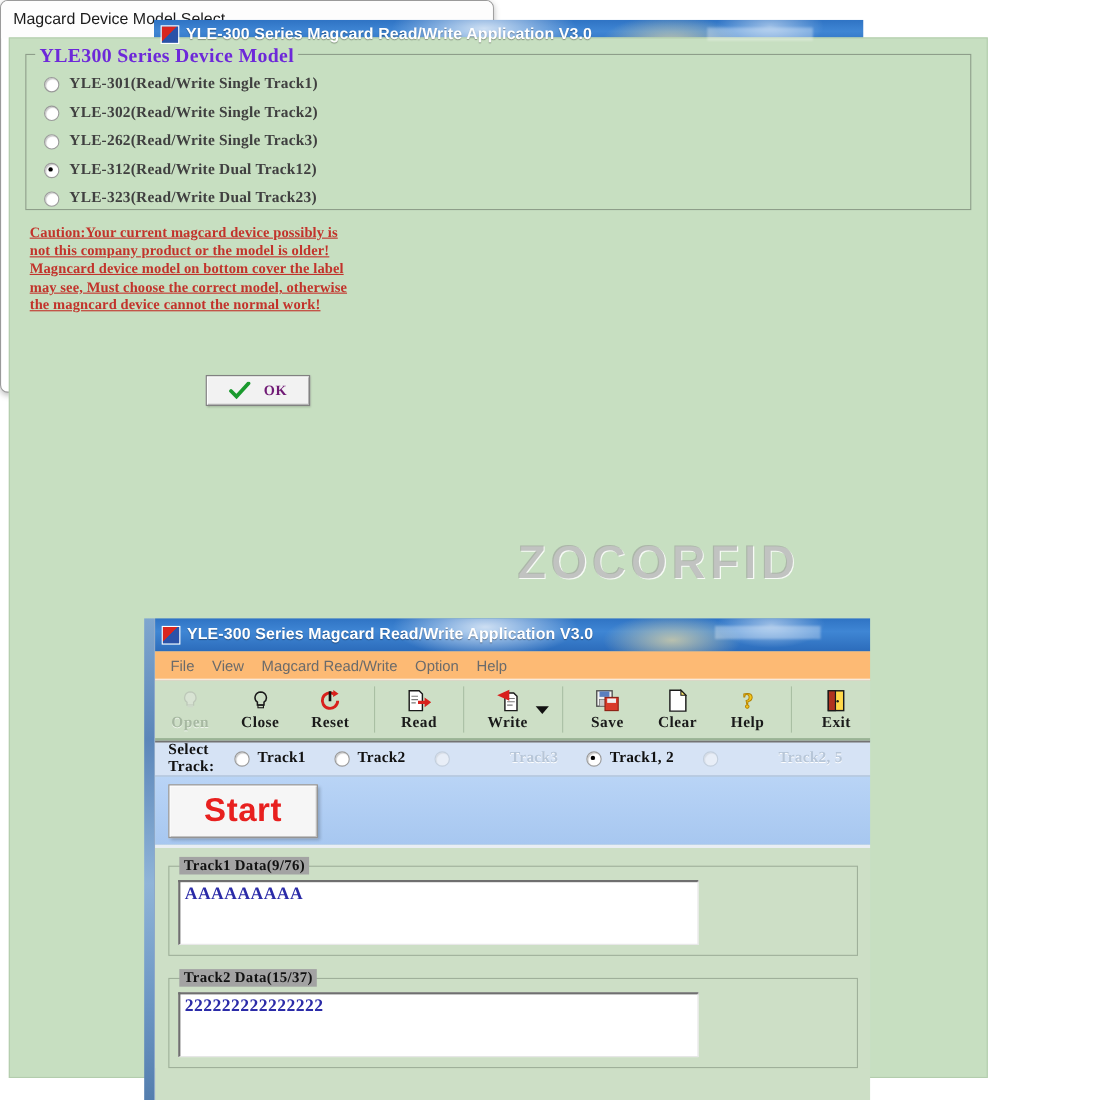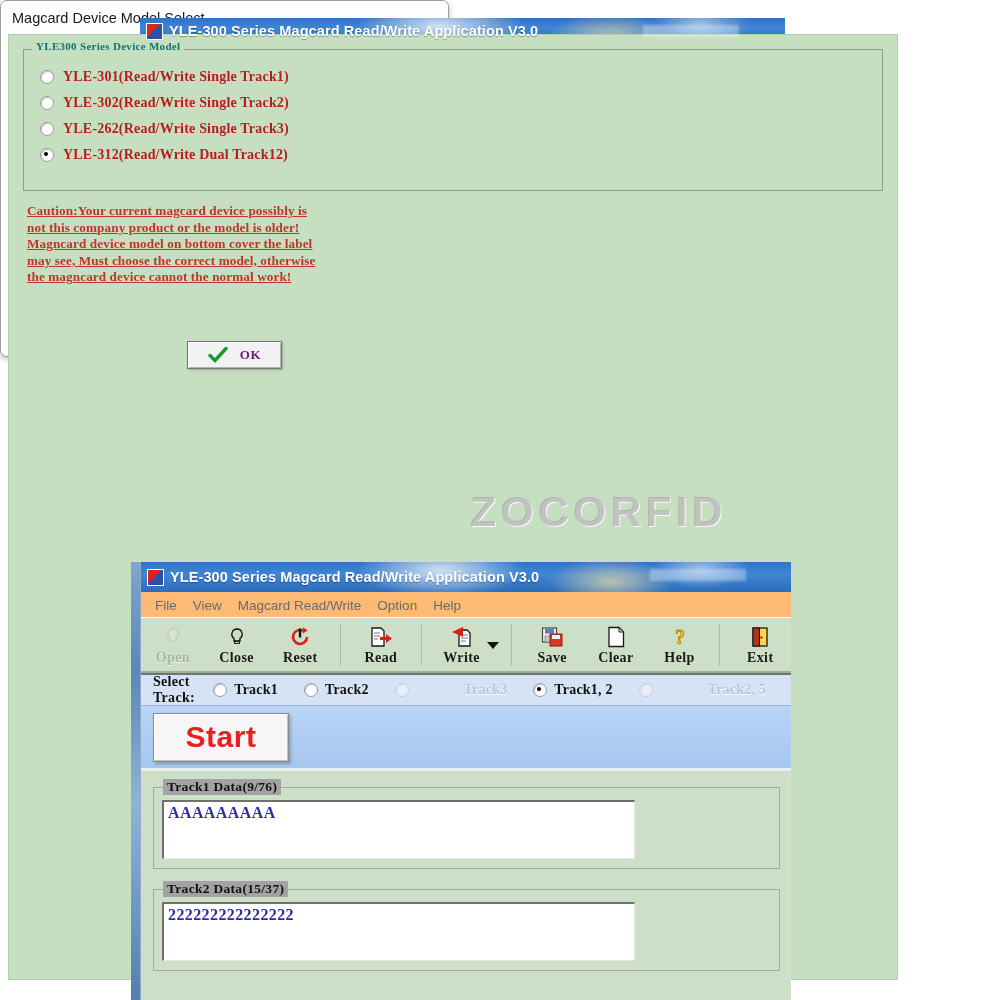--- a/index.html
+++ b/index.html
@@ -109,38 +109,38 @@
     border:1px solid #b3cdad;
   }
   .groupbox{
     position:absolute;left:14px;top:14px;right:14px;height:140px;
     border:1px solid #8e9e8a;
   }
   .groupbox .gb-title{
     position:absolute;left:8px;top:-10px;
     background:#c7dfc1;padding:0 4px;
     font-family:"Liberation Serif", serif;
-    font-size:11px;font-weight:bold;color:#0f766e;letter-spacing:.3px;
+    font-size:18px;font-weight:bold;color:#6d28d9;letter-spacing:.3px;
     white-space:nowrap;
   }
   .radio-row{display:flex;align-items:center;height:26px;padding-left:16px;}
   .radio{
     width:12px;height:12px;border-radius:50%;
     background:#ffffff;
     border:1px solid #9a9a9a;
     box-shadow:inset 1px 1px 1px rgba(0,0,0,.22);
     margin-right:9px;flex:0 0 auto;position:relative;
   }
   .radio.checked::after{
     content:"";position:absolute;left:3px;top:3px;width:4px;height:4px;
     border-radius:50%;background:#000;
   }
   .radio-label{
     font-family:"Liberation Serif", serif;
-    font-size:14px;font-weight:bold;color:#b91c1c;letter-spacing:.2px;white-space:nowrap;
+    font-size:14px;font-weight:bold;color:#404040;letter-spacing:.2px;white-space:nowrap;
   }
 
   .caution{
     position:absolute;left:18px;right:12px;top:168px;
     font-family:"Liberation Serif", serif;
     font-size:13.2px;font-weight:bold;color:#c2332b;
     line-height:16.6px;letter-spacing:.1px;
     white-space:pre;
     text-decoration:underline;
   }
@@ -385,20 +385,24 @@
             <span class="radio-label">YLE-302(Read/Write Single Track2)</span>
           </div>
           <div class="radio-row">
             <span class="radio"></span>
             <span class="radio-label">YLE-262(Read/Write Single Track3)</span>
           </div>
           <div class="radio-row">
             <span class="radio checked"></span>
             <span class="radio-label">YLE-312(Read/Write Dual Track12)</span>
           </div>
+          <div class="radio-row">
+            <span class="radio"></span>
+            <span class="radio-label">YLE-323(Read/Write Dual Track23)</span>
+          </div>
         </div>
       </div>
 
       <div class="caution">Caution:Your current magcard device possibly is
 not this company product or the model is older!
 Magncard device model on bottom cover the label
 may see, Must choose the correct model, otherwise
 the magncard device cannot the normal work!</div>
 
       <div class="okbtn">

